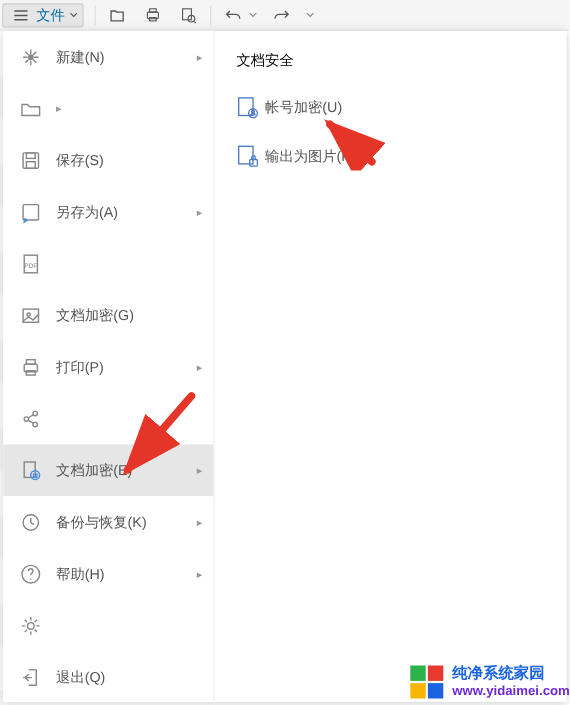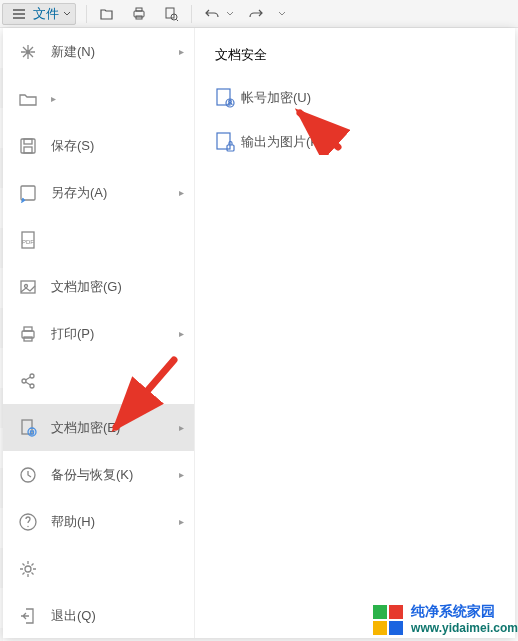--- a/index.html
+++ b/index.html
@@ -130,21 +130,21 @@
   
   .watermark {
     position: absolute;
     bottom: 4px;
     right: 0;
     display: flex;
     gap: 6px;
     font-size: 12px;
   }
   .wm-title { color: #1b64e0; font-weight: bold; font-size: 14px; }
-  .wm-url { color: #0f766e; font-weight: bold; font-size: 12px; }
+  .wm-url { color: #6d28d9; font-weight: bold; font-size: 12px; }
   .wm-logo {
     width: 34px; height: 34px;
   }
   
   .bg-stripe {
     position: absolute;
     left: 0;
     top: 28px;
     width: 3px;
     bottom: 0;

